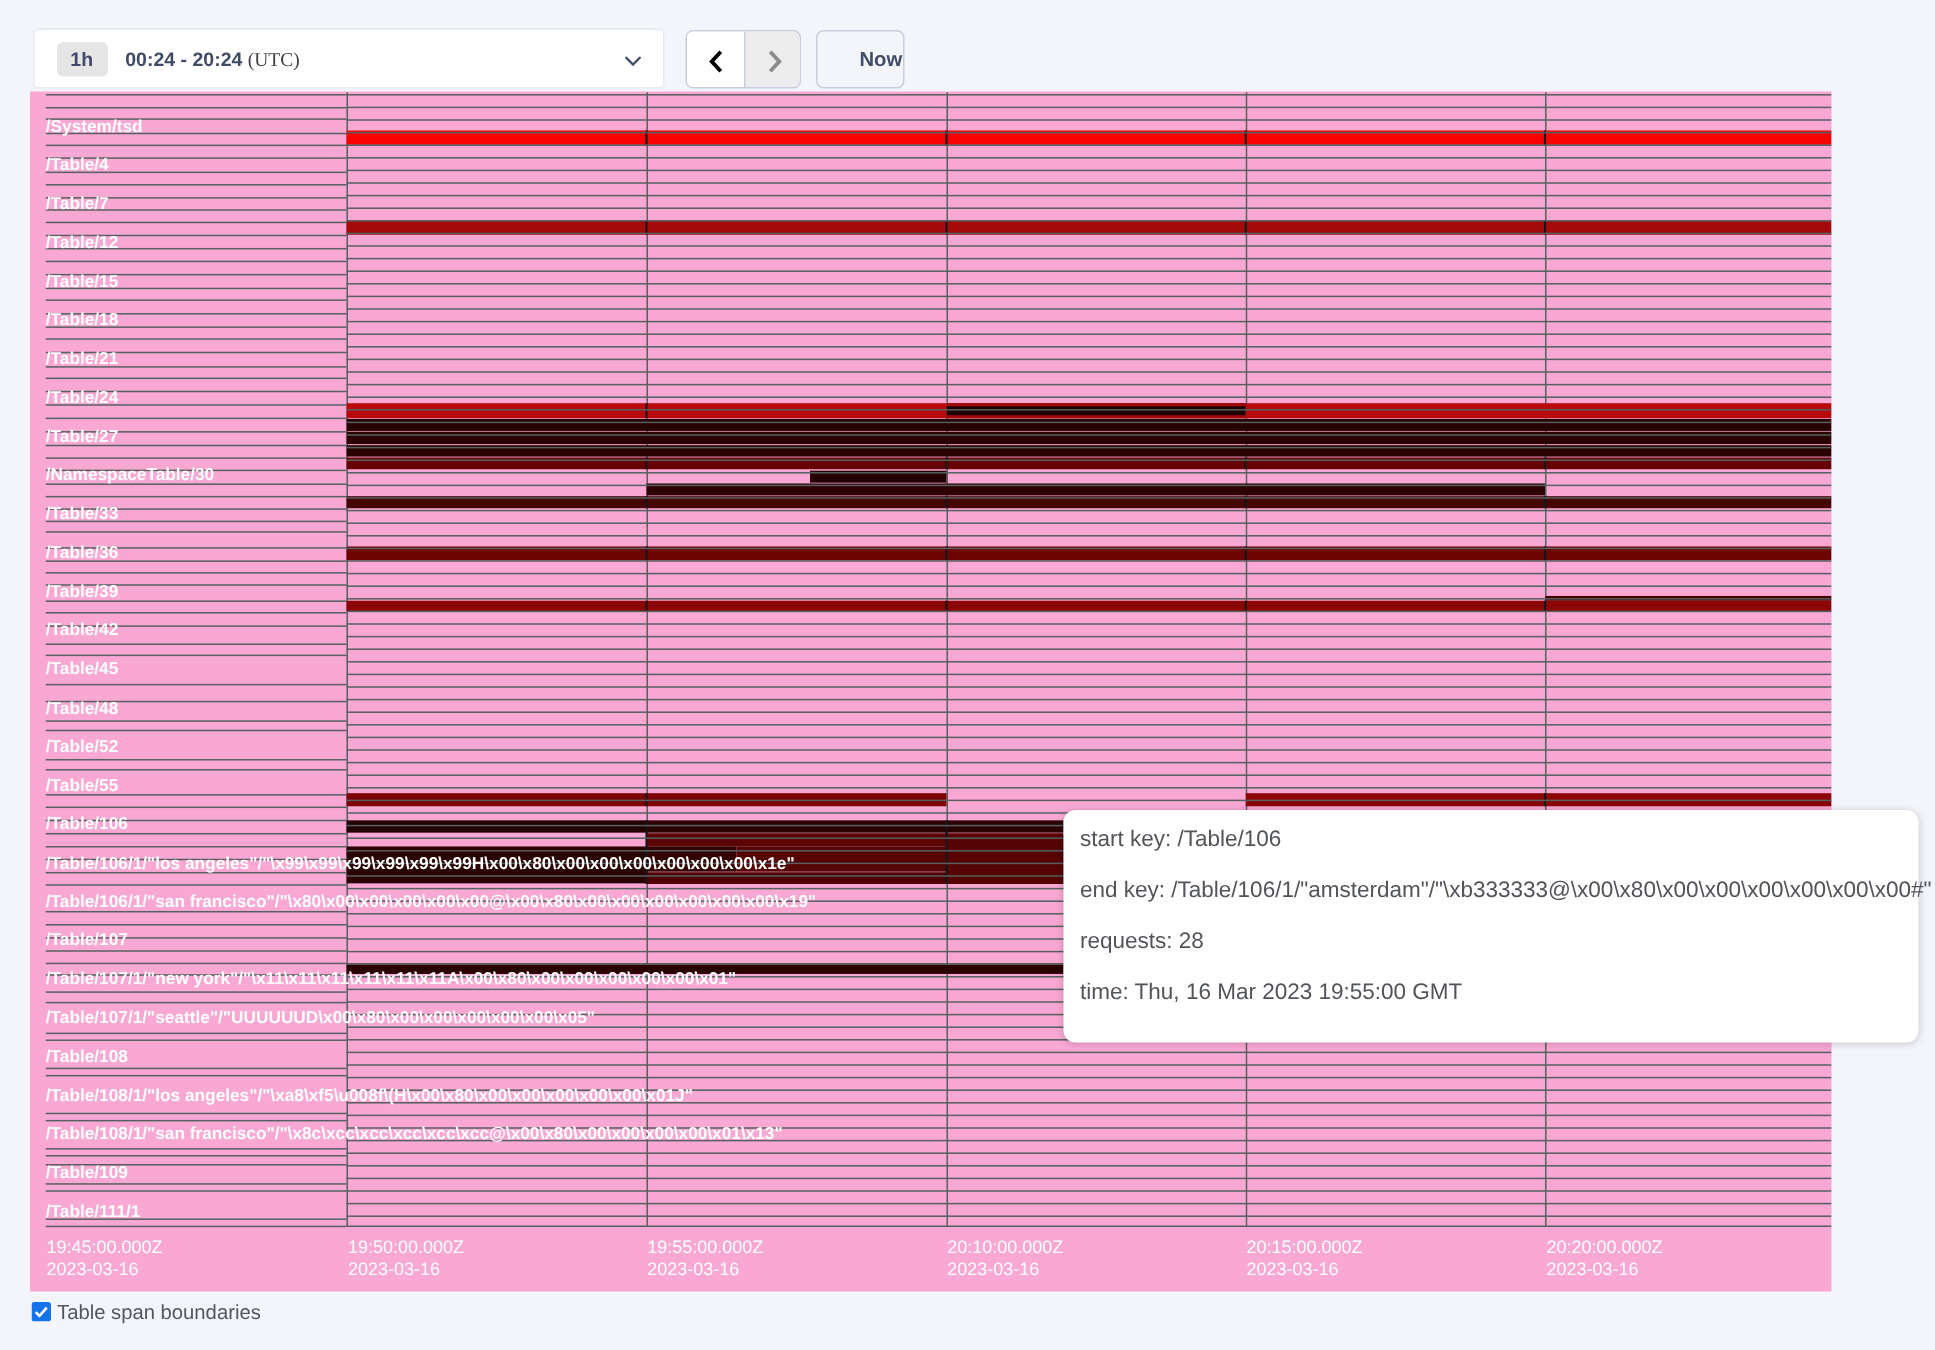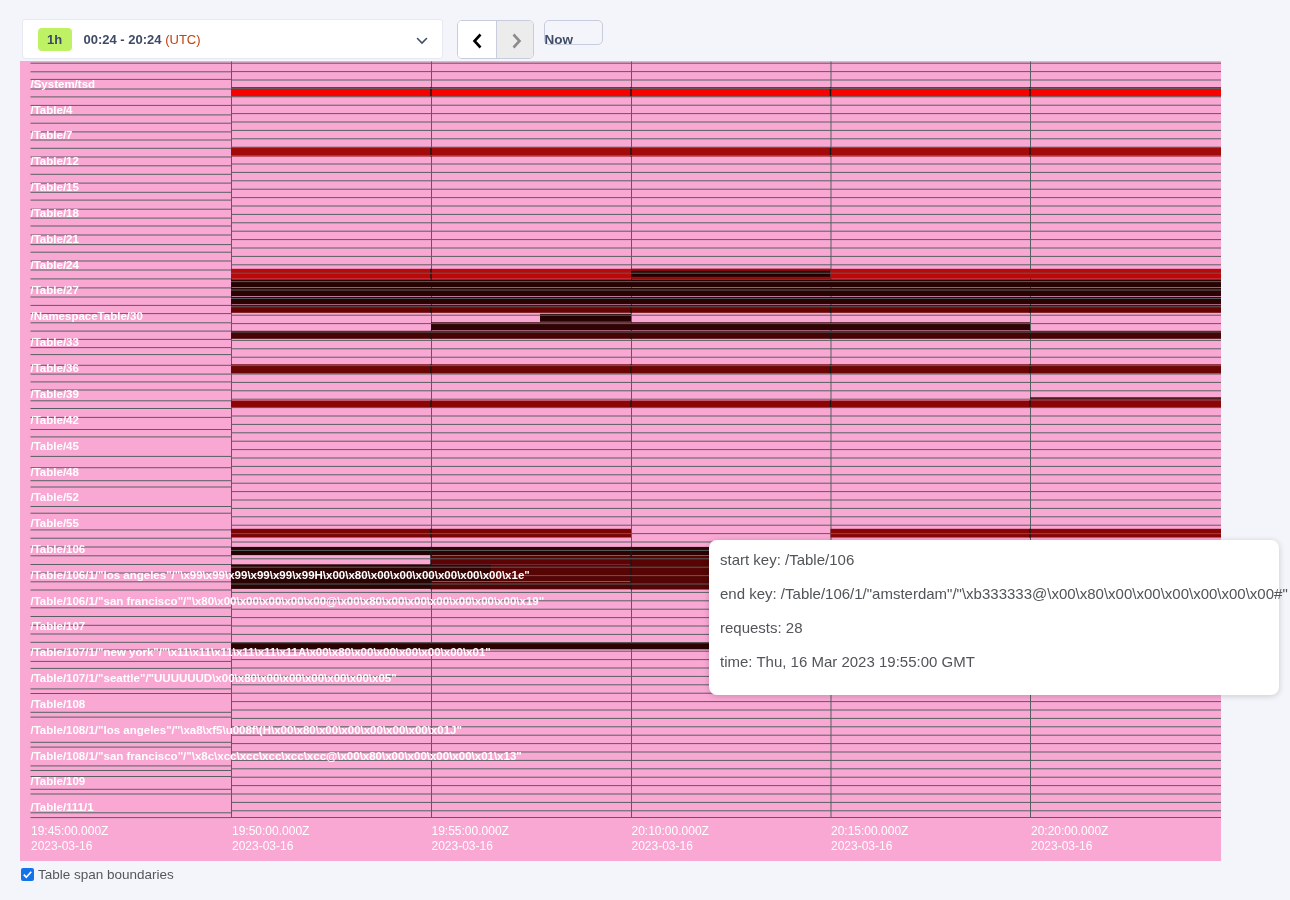--- a/index.html
+++ b/index.html
@@ -5,41 +5,41 @@
   * { margin: 0; padding: 0; box-sizing: border-box; }
   html, body { width: 1290px; height: 900px; background: #f4f5fa; overflow: hidden;
     font-family: "Liberation Sans", sans-serif; }
   .abs { position: absolute; }
 </style>
 </head>
 <body>
 <div class="abs" style="left:0;top:0;width:1290px;height:900px;background:#f4f5fa;">
 
   <div class="abs" style="left:21.5px;top:18.5px;width:421px;height:40px;background:#fff;border:1px solid #e6e9f2;border-radius:3px;">
-    <div class="abs" style="left:15px;top:8.5px;width:34px;height:23px;background:#bef264;border-radius:4px;text-align:center;line-height:23px;font-size:13px;font-weight:bold;color:#40486b;">1h</div>
-    <div class="abs" style="left:61px;top:0;height:40px;line-height:40px;font-size:13px;color:#3e4a66;"><b>00:24 - 20:24</b> <span style="color:#c2410c;">(UTC)</span></div>
+    <div class="abs" style="left:15px;top:8.5px;width:34px;height:23px;background:#e5e5e5;border-radius:4px;text-align:center;line-height:23px;font-size:13px;font-weight:bold;color:#40486b;">1h</div>
+    <div class="abs" style="left:61px;top:0;height:40px;line-height:40px;font-size:13px;color:#3e4a66;"><b>00:24 - 20:24</b> <span style="color:#404040;font-family:Liberation Serif, serif;">(UTC)</span></div>
     <svg class="abs" style="right:14px;top:17px;" width="12" height="8" viewBox="0 0 12 8">
         <path d="M1.5 1.5 L6 6 L10.5 1.5" stroke="#414d68" stroke-width="1.6" fill="none" stroke-linecap="round"></path>
       </svg>
   </div>
 
   <div class="abs" style="left:457px;top:20px;width:77px;height:39px;border:1px solid #c7cddd;border-radius:5px;background:#fff;overflow:hidden;">
     <div class="abs" style="left:0;top:0;width:38px;height:39px;background:#fff;">
       <svg class="abs" style="left:13.5px;top:11.5px;" width="11" height="16" viewBox="0 0 11 16">
           <path d="M8.5 1.5 L2.5 8 L8.5 14.5" stroke="#000" stroke-width="2.6" fill="none"></path>
         </svg>
     </div>
     <div class="abs" style="left:38px;top:0;width:39px;height:39px;background:#ececec;border-left:1px solid #c7cddd;">
       <svg class="abs" style="left:13.5px;top:11.5px;" width="11" height="16" viewBox="0 0 11 16">
           <path d="M2.5 1.5 L8.5 8 L2.5 14.5" stroke="#8c8c8c" stroke-width="2.6" fill="none"></path>
         </svg>
     </div>
   </div>
 
-  <div class="abs" style="left:543.5px;top:20px;width:59px;height:25px;border:1px solid #c7cddd;border-radius:5px;text-align:left;line-height:37px;font-size:13.5px;font-weight:bold;color:#414d68;">Now</div>
+  <div class="abs" style="left:543.5px;top:20px;width:59px;height:39px;border:1px solid #c7cddd;border-radius:5px;text-align:right;line-height:37px;font-size:13.5px;font-weight:bold;color:#414d68;">Now</div>
 
   <div class="abs" style="left:20px;top:60.5px;width:1201px;height:800.5px;background:#f9a8d4;">
     <svg width="1201" height="800.5" viewBox="0 0 1201 800.5" font-family="Liberation Sans, sans-serif">
 <rect x="211" y="0.5" width="1" height="756" fill="#566060"></rect>
 <rect x="411" y="0.5" width="1" height="756" fill="#566060"></rect>
 <rect x="611" y="0.5" width="1" height="756" fill="#566060"></rect>
 <rect x="810.5" y="0.5" width="1" height="756" fill="#566060"></rect>
 <rect x="1010" y="0.5" width="1" height="756" fill="#566060"></rect>
 <rect x="211" y="26.0" width="990" height="9.5" fill="#f70101"></rect>
 <rect x="211" y="86.3" width="990" height="9.2" fill="#a30a0a"></rect>

